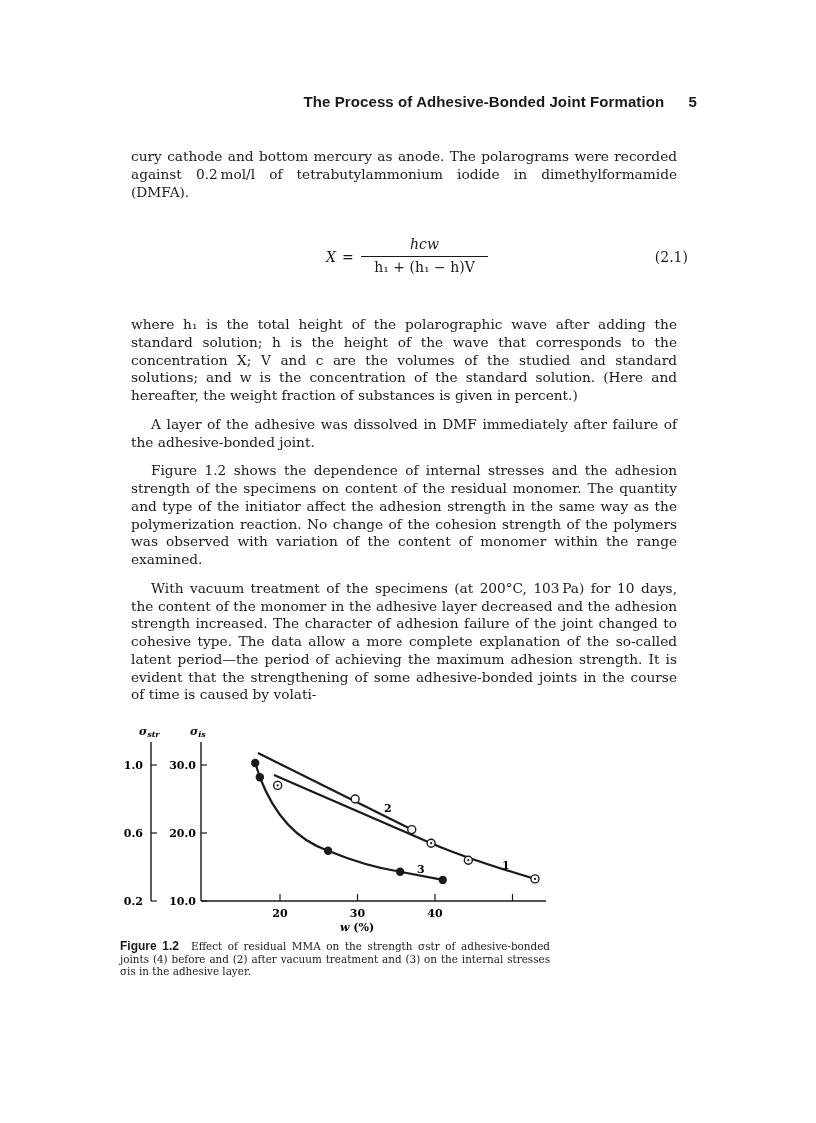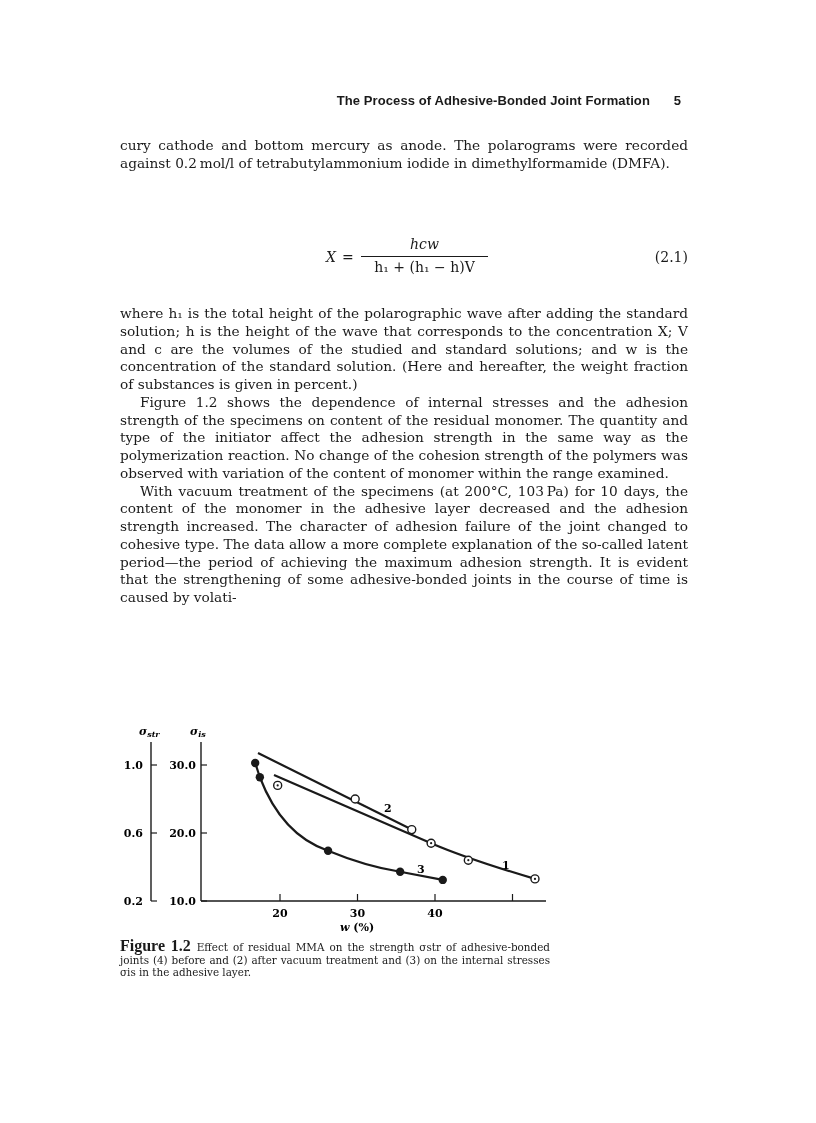--- a/index.html
+++ b/index.html
@@ -1,27 +1,27 @@
 <!DOCTYPE html>
 <html><head>
 <meta charset="utf-8">
 <style>
   html, body { margin:0; padding:0; background:#ffffff; }
   body { width:816px; height:1123px; position:relative; overflow:hidden; color:#1a1a1a; }
   .running-head {
-    position:absolute; top:93px; left:111px; width:570px; text-align:right;
-    font-family:"Liberation Sans", sans-serif; font-weight:bold; font-size:13px; letter-spacing:0.1px;
+    position:absolute; top:93px; left:127px; width:570px; text-align:right;
+    font-family:"Liberation Sans", sans-serif; font-weight:bold; font-size:15px; letter-spacing:0.1px;
   }
   .running-head .pg { display:inline-block; margin-left:20px; }
   .body-text {
     position:absolute; left:120px; width:568px;
     font-family:"DejaVu Serif", serif; font-size:13.7px; line-height:17.75px;
     text-align:justify;
   }
-  .body-text p { margin:0; }
+  .body-text p { margin:11px; }
   .body-text p.indent { text-indent:20px; }
   .body-text .noind { text-indent:0; }
   #block1 { top:137px; }
   #block2 { top:305px; }
   .equation {
     position:absolute; top:236px; left:120px; width:568px; height:46px;
     font-family:"DejaVu Serif", serif; font-size:14px;
   }
   .eq-x { position:absolute; left:206px; top:13px; font-style:italic; }
   .eq-eq { position:absolute; left:222px; top:13px; }
@@ -29,21 +29,21 @@
   .eq-num { font-style:italic; display:block; height:20px; }
   .eq-bar { display:block; border-top:1px solid #1a1a1a; }
   .eq-den { display:block; padding-top:2px; }
   .eq-label { position:absolute; right:0; top:13px; }
   .figure { position:absolute; left:110px; top:715px; width:460px; height:230px; }
   .figure svg { position:absolute; left:0; top:0; }
   .caption {
     position:absolute; left:120px; top:940px; width:430px;
     font-family:"DejaVu Serif", serif; font-size:10.4px; line-height:12.6px; text-align:justify;
   }
-  .caption .fig-label { font-family:Liberation Serif, serif; font-weight:bold; font-size:16px; margin-right:6px; }
+  .caption .fig-label { font-family:Liberation Sans, sans-serif; font-weight:bold; font-size:12px; margin-right:12px; }
 </style>
 </head>
 <body>
 
 <div class="running-head">
   <span>The Process of Adhesive-Bonded Joint Formation</span>
   <span class="pg">5</span>
 </div>
 
 <div class="body-text" id="block1">
@@ -56,20 +56,21 @@
   <span class="eq-frac">
     <span class="eq-num">hcw</span>
     <span class="eq-bar"></span>
     <span class="eq-den">h₁ + (h₁ − h)V</span>
   </span>
   <span class="eq-label">(2.1)</span>
 </div>
 
 <div class="body-text" id="block2">
   <p class="noind">where h₁ is the total height of the polarographic wave after adding the standard solution; h is the height of the wave that corresponds to the concentration X; V and c are the volumes of the studied and standard solutions; and w is the concentration of the standard solution. (Here and hereafter, the weight fraction of substances is given in percent.)</p>
+  <p class="indent">A layer of the adhesive was dissolved in DMF immediately after failure of the adhesive-bonded joint.</p>
   <p class="indent">Figure 1.2 shows the dependence of internal stresses and the adhesion strength of the specimens on content of the residual monomer. The quantity and type of the initiator affect the adhesion strength in the same way as the polymerization reaction. No change of the cohesion strength of the polymers was observed with variation of the content of monomer within the range examined.</p>
   <p class="indent">With vacuum treatment of the specimens (at 200°C, 103 Pa) for 10 days, the content of the monomer in the adhesive layer decreased and the adhesion strength increased. The character of adhesion failure of the joint changed to cohesive type. The data allow a more complete explanation of the so-called latent period—the period of achieving the maximum adhesion strength. It is evident that the strengthening of some adhesive-bonded joints in the course of time is caused by volati-</p>
 </div>
 
 <div class="figure">
   <svg id="chart" width="460" height="230" viewBox="110 715 460 230" font-family="DejaVu Serif, serif">
 
     <text id="t-str" x="139" y="735" font-size="11" font-style="italic" font-weight="bold"><tspan>σ</tspan><tspan font-size="8" dy="2">str</tspan></text>
     <text id="t-is" x="190" y="735" font-size="11" font-style="italic" font-weight="bold"><tspan>σ</tspan><tspan font-size="8" dy="2">is</tspan></text>
 

